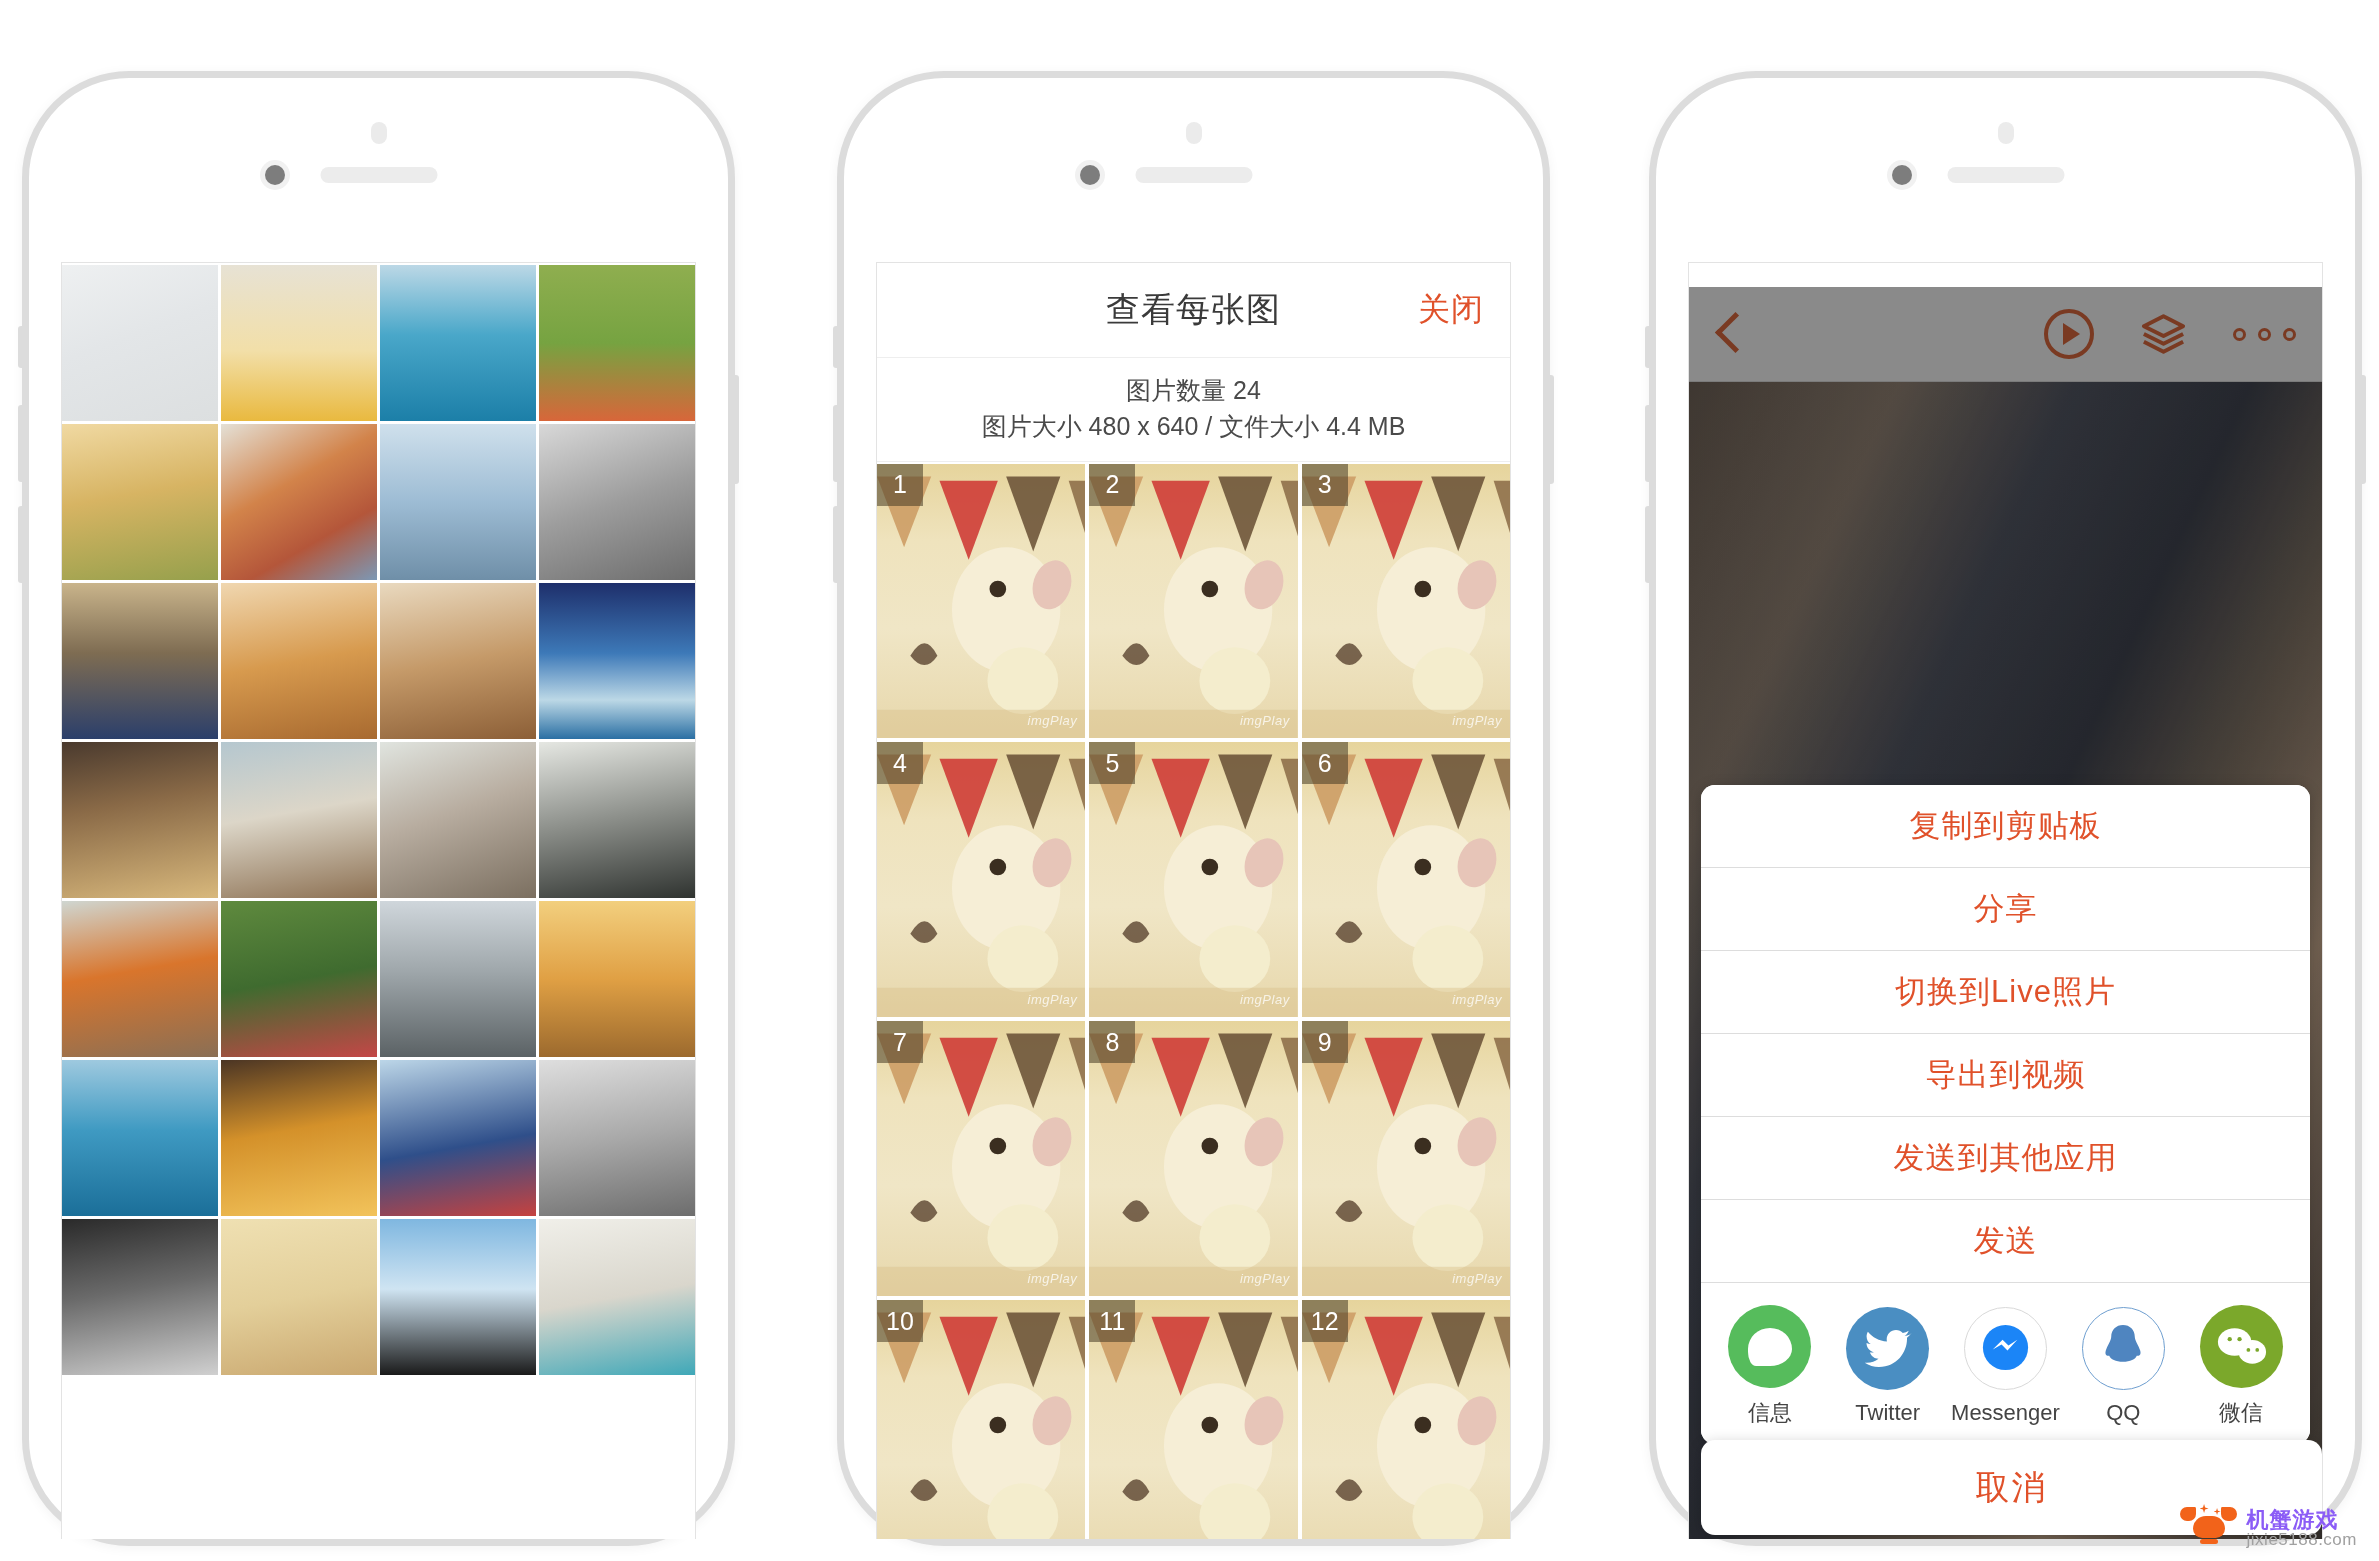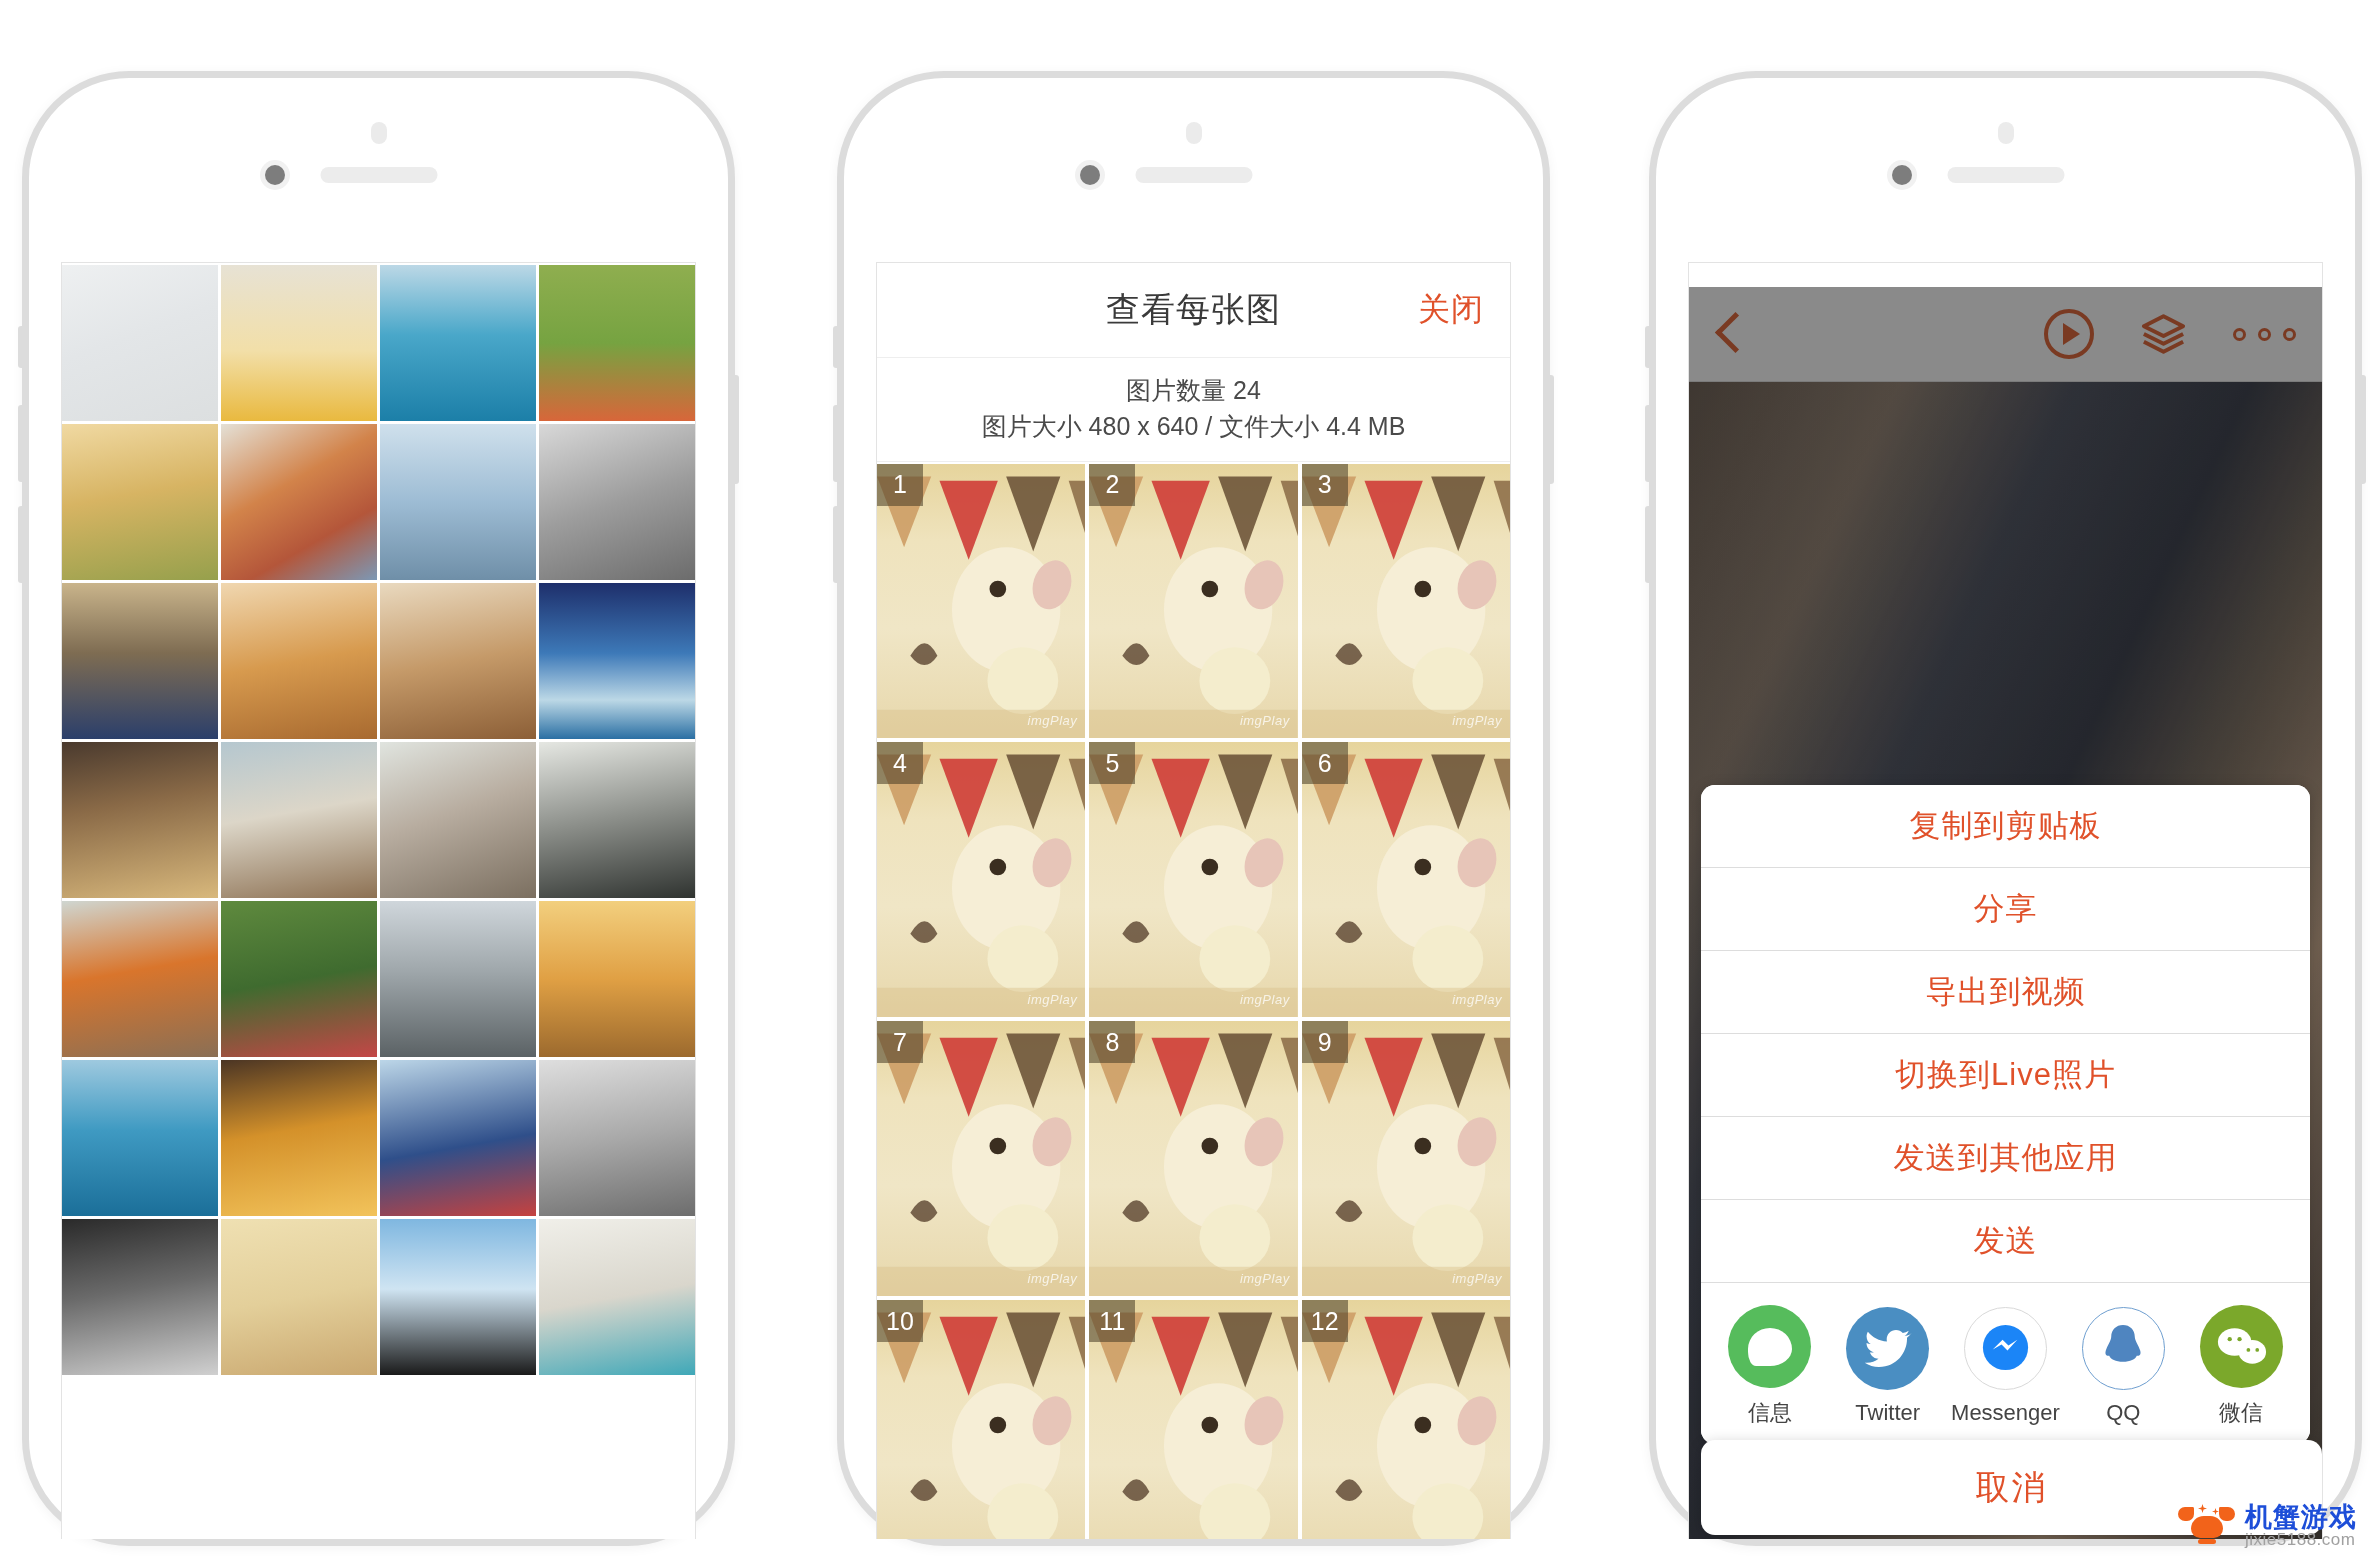--- a/index.html
+++ b/index.html
@@ -167,21 +167,21 @@
   .wm-crab { position: relative; width: 57px; height: 46px; }
   .wm-body { position:absolute; left: 13px; top: 13px; width: 32px; height: 22px; background:#f2631a; border-radius: 14px 14px 10px 10px; }
   .wm-foot { position:absolute; left: 20px; top: 36px; width: 18px; height: 5px; background:#f2631a; border-radius: 3px; }
   .wm-claw { position:absolute; top: 4px; width: 16px; height: 14px; background:#f2631a; border-radius: 10px 2px 10px 10px; }
   .wm-claw.l { left: 0; }
   .wm-claw.r { right: 0; transform: scaleX(-1); }
   .wm-star { position:absolute; background:#f2631a; }
   .wm-star.a { left: 20px; top: 1px; width: 9px; height: 9px; clip-path: polygon(50% 0,62% 38%,100% 50%,62% 62%,50% 100%,38% 62%,0 50%,38% 38%); }
   .wm-star.b { left: 34px; top: 5px; width: 7px; height: 7px; clip-path: polygon(50% 0,62% 38%,100% 50%,62% 62%,50% 100%,38% 62%,0 50%,38% 38%); }
   .wm-text { display: flex; flex-direction: column; line-height: 1.05; }
-  .wm-cn { font-size: 27px; color: #1d4ed8; font-weight: bold; letter-spacing: 1px; }
+  .wm-cn { font-size: 22px; color: #8b5cf6; font-weight: bold; letter-spacing: 1px; }
   .wm-url { font-size: 17px; color: #a0a0a0; letter-spacing: 0.5px; }
 </style>
 </head>
 <body>
 
 <div class="stage">
 
   <div class="phone p1">
     <div class="sensor"></div>
     <div class="earpiece"></div>
@@ -536,22 +536,22 @@
                 <span></span>
                 <span></span>
               </div>
           </div>
         </div>
 
         <div class="sheet">
           <div id="sheet-items">
               <div class="sheet-item">复制到剪贴板</div>
               <div class="sheet-item">分享</div>
+              <div class="sheet-item">切换到Live照片</div>
               <div class="sheet-item">导出到视频</div>
-              <div class="sheet-item">切换到Live照片</div>
               <div class="sheet-item">发送到其他应用</div>
               <div class="sheet-item">发送</div>
             </div>
           <div class="share-row" id="share-row">
               <div class="share-item">
                 <div class="share-ic ic-msg">
                   <div class="bubble-white"></div>
                 </div>
                 <div class="share-label">信息</div>
               </div>

